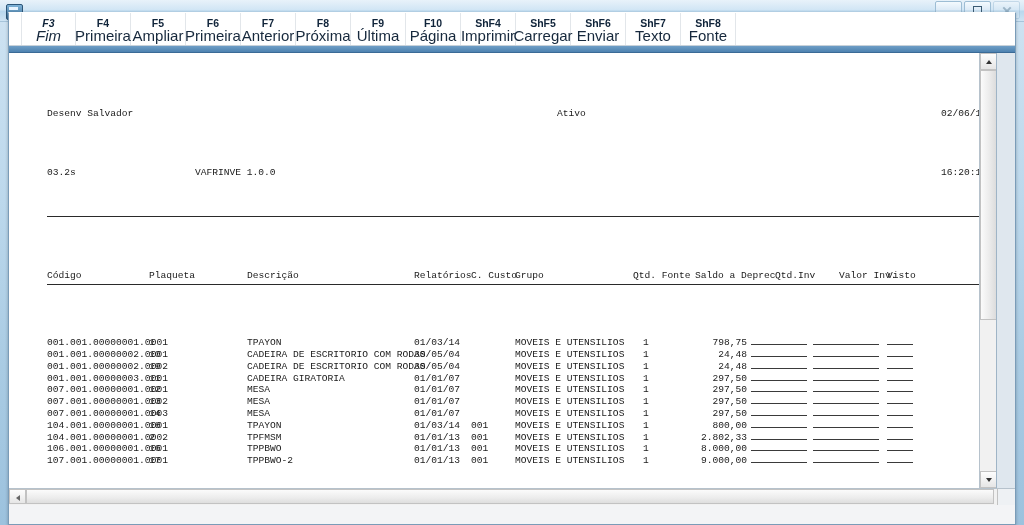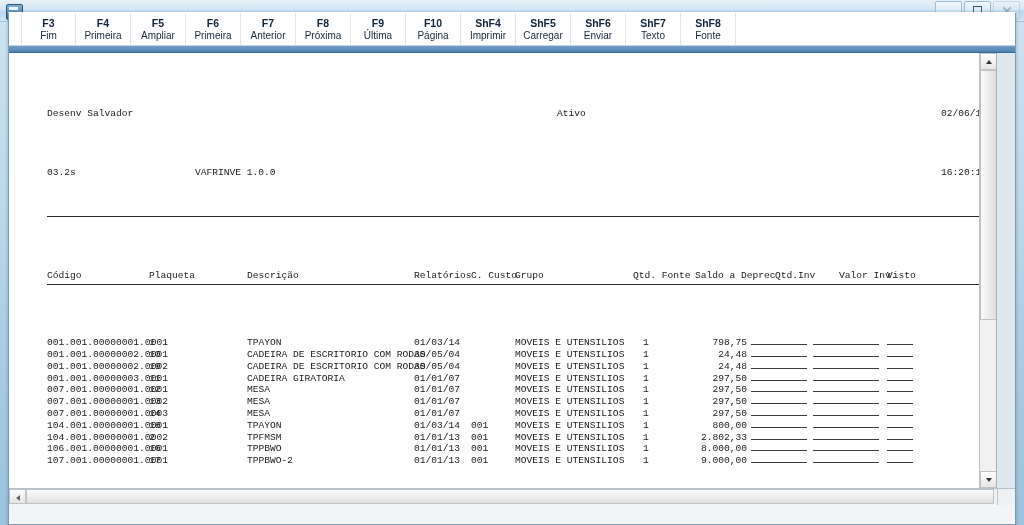--- a/index.html
+++ b/index.html
@@ -124,29 +124,29 @@
   .fkey {
     width: 55px;
     border-right: 1px solid #e2e6ea;
     display: flex;
     flex-direction: column;
     align-items: center;
     justify-content: center;
     cursor: default;
     box-sizing: border-box;
   }
-  .fkey:first-child { border-left: 1px solid #e2e6ea; }
+  .fkey:first-child { border-left: 1px solid #e2e6ea; font-style: italic; }
   .fkey .k {
     font-size: 10.5px;
     font-weight: bold;
     color: #10243a;
     line-height: 12px;
   }
   .fkey .l {
-    font-size: 10px;
+    font-size: 15px;
     color: #16283c;
     line-height: 13px;
   }
   .toolbar-filler { flex: 1; }
 
   
   .blueband {
     height: 6px;
     background: linear-gradient(180deg,#6e9ec6 0%, #4d82b0 100%);
     border-bottom: 1px solid #3a6a96;

